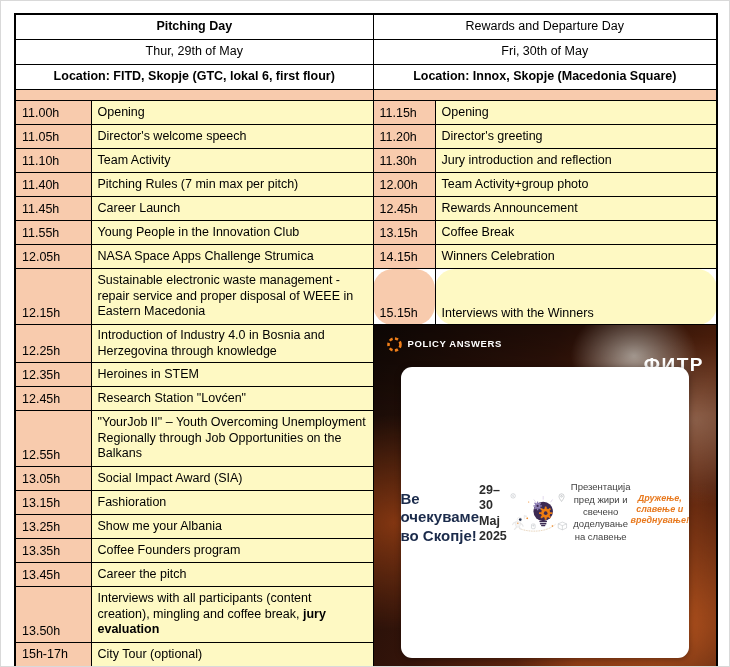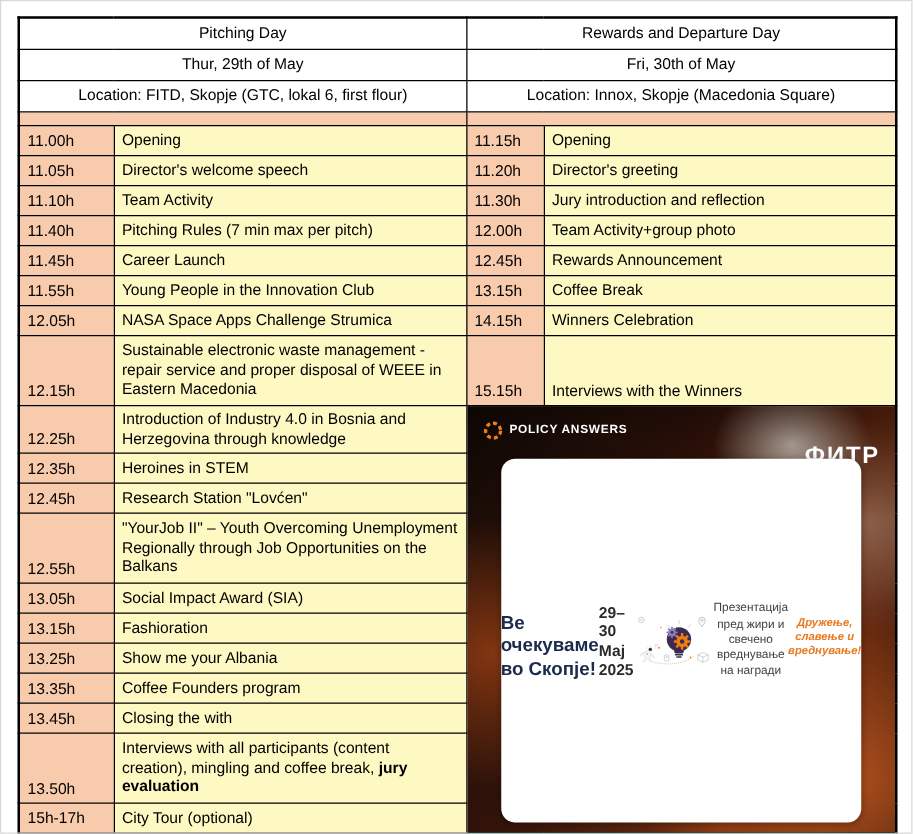--- a/index.html
+++ b/index.html
@@ -11,31 +11,31 @@
   .page{width:702px;margin:13px auto 0 auto;}
   table.sched{
     border-collapse:collapse;width:702px;table-layout:fixed;
     border:2px solid #000;
   }
   td{
     border:1px solid #000;font-size:12.5px;line-height:1.24;
     padding:2px 6px;vertical-align:middle;word-wrap:break-word;
   }
   tr.h td{height:22px;text-align:center;padding:1px 4px;}
-  td.bold{font-weight:normal;}
+  td.bold{font-weight:bold;}
   tr.strip td{height:10px;background:#F8CBAD;padding:0;}
   tr.r1{height:24px;margin-top:40px;}
   tr.r2{height:38px;}
   tr.r3{height:56px;}
   td.time{background:#F8CBAD;vertical-align:bottom;padding-bottom:3px;}
   td.desc{background:#fef9c3;}
-  td.vb{vertical-align:bottom;padding-bottom:3px;}
+  td.vb{vertical-align:bottom;padding-bottom:3px;border-radius:20px;}
 
   
-  td.poster-cell{padding:0;position:relative;background:#0f766e;}
+  td.poster-cell{padding:0;position:relative;background:#7dd3fc;}
   .poster{
     position:absolute;inset:0;overflow:hidden;
     background:
       linear-gradient(rgba(0,0,0,0.38),rgba(0,0,0,0) 26%),
       radial-gradient(90px 70px at 76% 9%, rgba(226,214,203,0.92), rgba(226,214,203,0) 70%),
       radial-gradient(150px 120px at 94% 28%, rgba(160,135,118,0.55), rgba(160,135,118,0) 70%),
       radial-gradient(180px 150px at 6% 58%, rgba(205,85,25,0.55), rgba(205,85,25,0) 72%),
       radial-gradient(220px 190px at 88% 88%, rgba(235,110,38,0.65), rgba(235,110,38,0) 75%),
       linear-gradient(115deg,#140a06 0%,#34140a 38%,#712d10 72%,#2d1109 100%);
   }
@@ -237,21 +237,21 @@
             <ellipse cx="39" cy="115" rx="9.5" ry="12" fill="#f4f4f4" stroke="#cfcfcf"></ellipse>
             <path d="M34 126 q-3 6 -7 8" stroke="#e9e9e9" stroke-width="5" fill="none" stroke-linecap="round"></path>
             <path d="M44 126 q3 6 7 8" stroke="#e9e9e9" stroke-width="5" fill="none" stroke-linecap="round"></path>
             <circle cx="45" cy="99" r="8.5" fill="#ffffff" stroke="#cfcfcf"></circle>
             <circle cx="47.5" cy="99" r="4.8" fill="#2c3550"></circle>
             <circle cx="39" cy="112" r="2.2" fill="#ee7d11"></circle>
           </g>
 
           <path d="M62 84 v14 M62 84 l9 3 l-9 3" stroke="#d0d0d0" stroke-width="1.5" fill="none"></path>
         </svg>
-        <div class="card-caption">Презентација пред жири и свечено вреднување на награди</div>
+        <div class="card-caption">Презентација пред жири и свечено доделување на славење</div>
         <div class="card-tagline">Дружење, славење и вреднување!</div>
       </div>
     </div>
   </td>
 </tr>
 <tr class="r1">
   <td class="time">12.35h</td>
   <td class="desc">Heroines in STEM</td>
 </tr>
 <tr class="r1">
@@ -273,21 +273,21 @@
 <tr class="r1">
   <td class="time">13.25h</td>
   <td class="desc">Show me your Albania</td>
 </tr>
 <tr class="r1">
   <td class="time">13.35h</td>
   <td class="desc">Coffee Founders program</td>
 </tr>
 <tr class="r1">
   <td class="time">13.45h</td>
-  <td class="desc">Closing the with</td>
+  <td class="desc">Career the pitch</td>
 </tr>
 <tr class="r3">
   <td class="time">13.50h</td>
   <td class="desc"><span>Interviews with all participants (content creation), mingling and coffee break, </span><b>jury evaluation</b></td>
 </tr>
 <tr class="r1">
   <td class="time">15h-17h</td>
   <td class="desc">City Tour (optional)</td>
 </tr>
 

